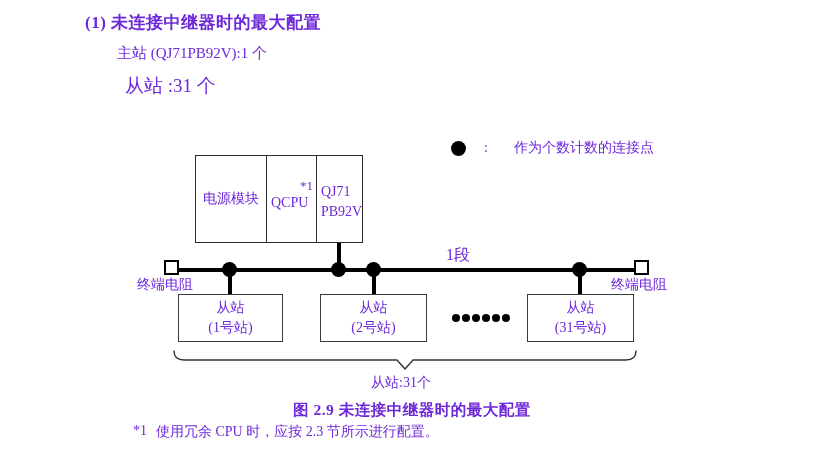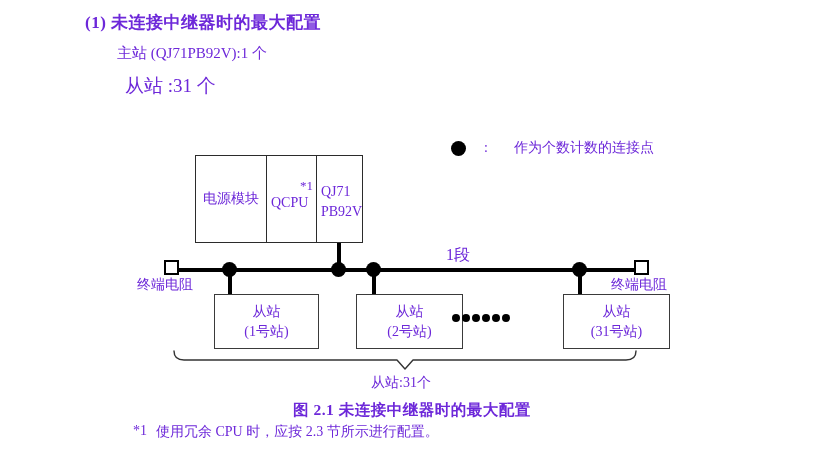--- a/index.html
+++ b/index.html
@@ -37,22 +37,22 @@
   .bus-line { left:172px; top:268px; width:468px; height:4px; background:#000; }
   .term-square { width:11px; height:11px; background:#fff; border:2px solid #000; }
   .term-sq-left { left:164px; top:260px; }
   .term-sq-right { left:634px; top:260px; }
   .term-label-left { left:137px; top:276px; font-size:14px; }
   .term-label-right { left:611px; top:276px; font-size:14px; }
   .bus-dot { width:15px; height:15px; border-radius:50%; background:#000; }
   .drop { width:4px; background:#000; }
 
   
-  .slave-box { width:107px; height:55px; border:1px solid #3a3a3a; background:#fff; box-sizing:border-box;
-    display:flex; flex-direction:column; align-items:center; justify-content:center; font-size:14px; line-height:20px;margin-left:36px; }
+  .slave-box { width:107px; height:48px; border:1px solid #3a3a3a; background:#fff; box-sizing:border-box;
+    display:flex; flex-direction:column; align-items:center; justify-content:center; font-size:14px; line-height:20px; }
   .ellipsis { left:452px; top:314px; display:flex; gap:2px; align-items:center; }
   .e-dot { width:8px; height:8px; border-radius:50%; background:#000; }
 
   
   .brace { left:171px; top:347px; }
   .brace-label { left:371px; top:374px; font-size:14px; }
 
   .caption { left:293px; top:400px; font-size:15.5px; font-weight:bold; letter-spacing:0.5px; }
   .footnote { left:133px; top:423px; font-size:14px; display:flex; }
   .footnote .fn-text { margin-left:9px; }
@@ -120,19 +120,19 @@
   <div class="abs slave-box" style="left:527px; top:294px;">
     <span>从站</span>
     <span>(31号站)</span>
   </div>
 
   <svg class="abs brace" width="468" height="26" viewBox="0 0 468 26">
     <path d="M 3 4 Q 3 13 13 13 L 226 13 L 234 22 L 242 13 L 455 13 Q 465 13 465 4" fill="none" stroke="#333333" stroke-width="1.4" stroke-linecap="round" stroke-linejoin="round"></path>
   </svg>
   <div class="abs brace-label">从站:31个</div>
 
-  <div class="abs caption">图 2.1 未连接中继器时的最大配置</div>
+  <div class="abs caption">图 2.9 未连接中继器时的最大配置</div>
   <div class="abs footnote">
     <span class="fn-marker">*1</span>
     <span class="fn-text">使用冗余 CPU 时，应按 2.3 节所示进行配置。</span>
   </div>
 
 </div>
 
 </body></html>

